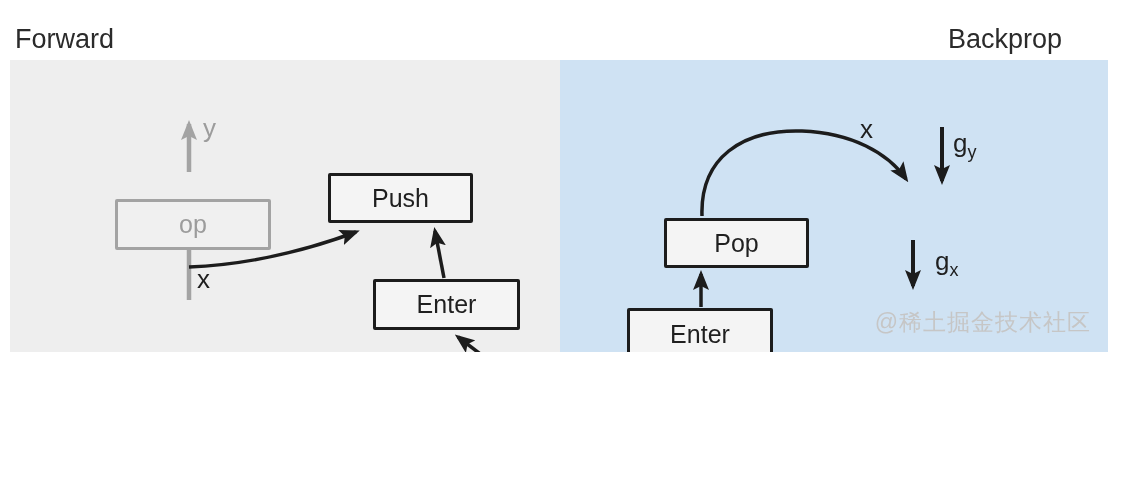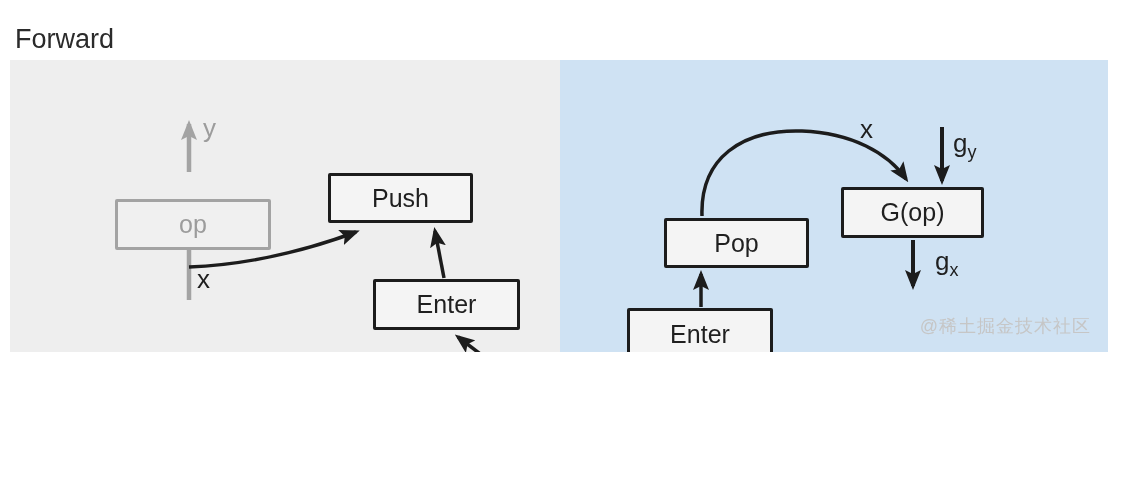--- a/index.html
+++ b/index.html
@@ -46,29 +46,30 @@
     font-size:26px;line-height:26px;color:#1f1f1f;
   }
   .edge-label sub{font-size:18px;line-height:10px;}
   .lbl-y{left:203px;top:115px;color:#9c9c9c;}
   .lbl-x-in{left:197px;top:266px;}
   .lbl-x-pass{left:860px;top:116px;}
   .lbl-gy{left:953px;top:130px;text-align:center;}
   .lbl-gx{left:935px;top:248px;}
   .watermark{
     position:absolute;right:31px;bottom:14px;z-index:5;
-    font-size:18px;color:#c6c6c6;letter-spacing:1px;margin-left:45px;
+    font-size:23px;color:#c6c6c6;letter-spacing:1px;margin-left:45px;
   }
 </style>
 </head>
 <body>
 
 <div class="canvas">
 
   <div class="phase-label forward">Forward</div>
+  <div class="phase-label backprop">Backprop</div>
 
   <div class="panel forward-panel"></div>
   <div class="panel backprop-panel"></div>
 
   <svg class="arrow-layer" width="1122" height="497" viewBox="0 0 1122 497">
     <defs>
       <marker id="ah-black" markerUnits="userSpaceOnUse" markerWidth="20" markerHeight="16" viewBox="0 0 20 16" refX="16" refY="8" orient="auto">
         <path d="M0,0 L20,8 L0,16 L4,8 z" fill="#1c1c1c"></path>
       </marker>
       <marker id="ah-gray" markerUnits="userSpaceOnUse" markerWidth="20" markerHeight="16" viewBox="0 0 20 16" refX="16" refY="8" orient="auto">
@@ -104,23 +105,20 @@
   </div>
   <div class="node node-enter-fwd">
     <span>Enter</span>
   </div>
   <div class="node node-pop">
     <span>Pop</span>
   </div>
   <div class="node node-enter-bwd">
     <span>Enter</span>
   </div>
-  <div class="node node-gop">
-    <span>G(op)</span>
-  </div>
 
   <div class="edge-label lbl-y">y</div>
   <div class="edge-label lbl-x-in">x</div>
   <div class="edge-label lbl-x-pass">x</div>
   <div class="edge-label lbl-gy"><span>g</span><sub>y</sub></div>
   <div class="edge-label lbl-gx"><span>g</span><sub>x</sub></div>
 
   <div class="watermark">@稀土掘金技术社区</div>
 
 </div>

